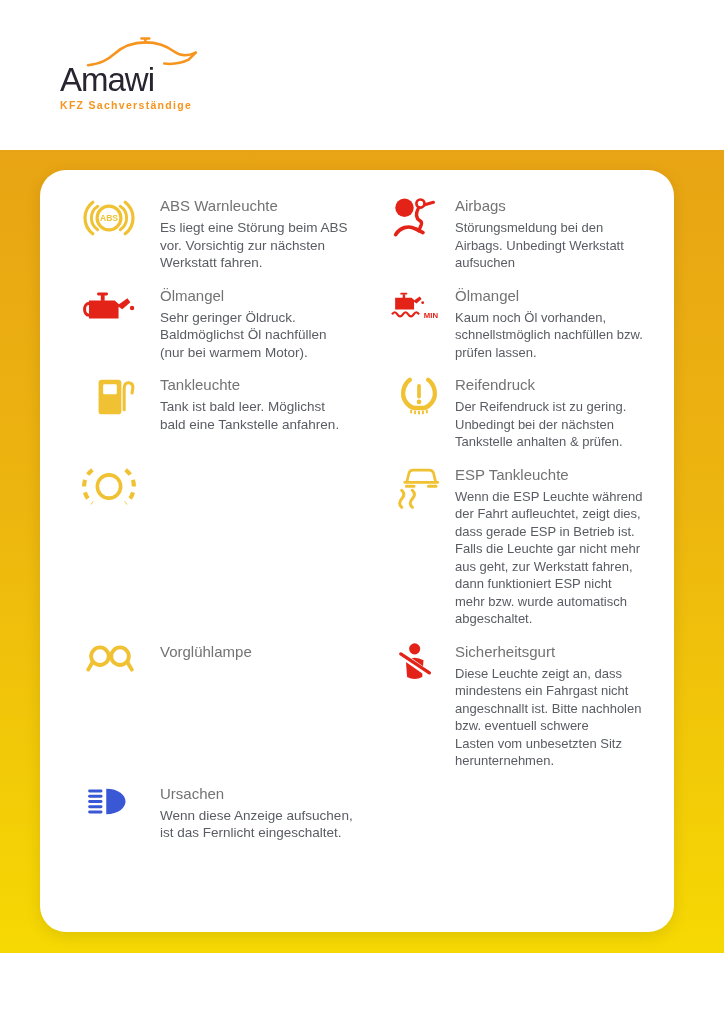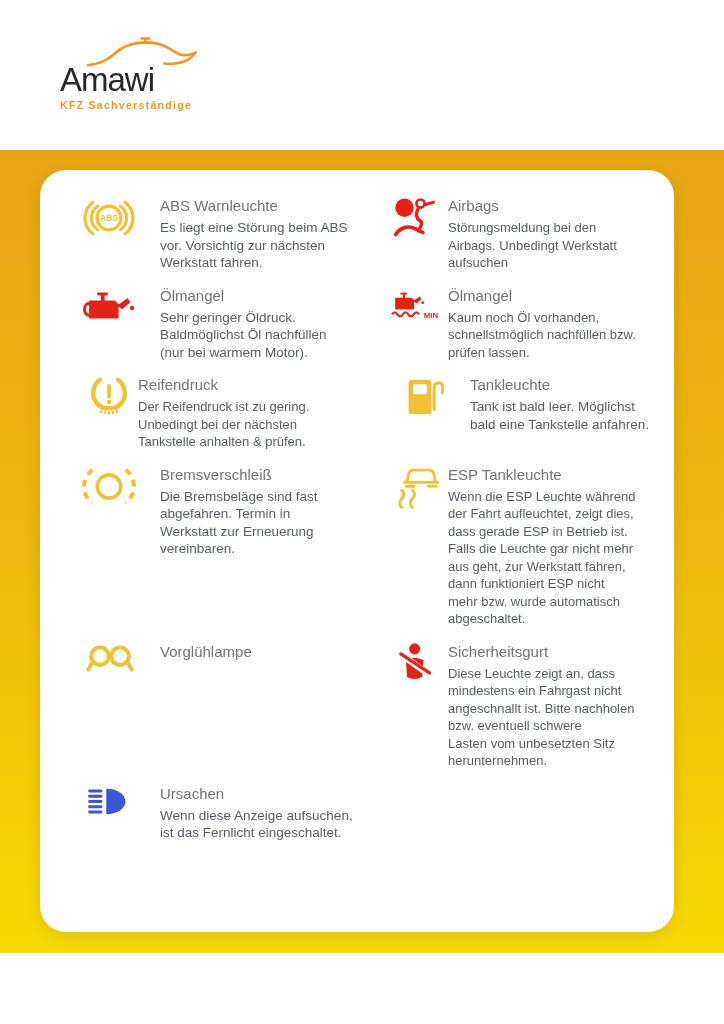--- a/index.html
+++ b/index.html
@@ -20,21 +20,21 @@
   
   .card{
     position:absolute;left:40px;top:170px;width:634px;height:762px;
     background:#ffffff;border-radius:26px;box-sizing:border-box;
     padding:26px 4px 0 40px;box-shadow:0 4px 16px rgba(0,0,0,0.10);
   }
   .grid{display:grid;grid-template-columns:310px 1fr;row-gap:14px;}
   .item{display:flex;align-items:flex-start;}
   .icon-box{flex:0 0 auto;display:flex;justify-content:center;align-items:flex-start;}
   .col-l .icon-box{width:56px;margin-right:24px;}
-  .col-r .icon-box{width:50px;margin-right:8px;}
+  .col-r .icon-box{width:50px;margin-right:15px;}
   .item-title{font-size:15px;font-weight:400;color:#737373;margin:0 0 4px 0;line-height:19px;}
   .item-desc{font-size:13px;line-height:17.5px;color:#595C63;white-space:pre-line;}
   .col-l .item-desc{max-width:230px;font-size:13.5px;}
   .col-r .item-desc{max-width:215px;}
   .ic-yellow{color:#F0C233;justify-content:flex-end;}
   .ic-red{color:#E42318;}
   .ic-blue{color:#3A57D6;}
 </style>
 </head>
 <body>
@@ -131,20 +131,35 @@
         </svg>
       </div>
       <div>
         <div class="item-title">Ölmangel</div>
         <div class="item-desc">Kaum noch Öl vorhanden,
 schnellstmöglich nachfüllen bzw.
 prüfen lassen.</div>
       </div>
     </div>
 
+    <div class="item col-l">
+      <div class="icon-box ic-yellow">
+        <svg width="42" height="44" viewBox="0 0 46 48">
+          <rect x="5" y="5" width="25" height="38" rx="3.5" fill="currentColor"></rect>
+          <rect x="10" y="10" width="15" height="11" rx="1.5" fill="#ffffff"></rect>
+          <path d="M33 38 V15 q0 -7 5.5 -6.5 q4.5 0.5 4 6 l-0.8 5" fill="none" stroke="currentColor" stroke-width="3.4" stroke-linecap="round"></path>
+        </svg>
+      </div>
+      <div>
+        <div class="item-title">Tankleuchte</div>
+        <div class="item-desc">Tank ist bald leer. Möglichst
+bald eine Tankstelle anfahren.</div>
+      </div>
+    </div>
+
     <div class="item col-r">
       <div class="icon-box ic-yellow">
         <svg width="42" height="40" viewBox="0 0 48 46">
           <g fill="none" stroke="currentColor" stroke-linecap="round">
             <path d="M13.5 5.5 C5.5 11.5 3.5 23 8.5 30.5 C11 34.5 14.5 37 18.5 38 H29.5 C33.5 37 37 34.5 39.5 30.5 C44.5 23 42.5 11.5 34.5 5.5" stroke-width="5"></path>
             <path d="M24 12.5 V25" stroke-width="4.2"></path>
           </g>
           <circle cx="24" cy="31" r="2.7" fill="currentColor"></circle>
           <g stroke="currentColor" stroke-width="2.2">
             <line x1="15" y1="40" x2="15" y2="44"></line>
@@ -158,49 +173,27 @@
       <div>
         <div class="item-title">Reifendruck</div>
         <div class="item-desc">Der Reifendruck ist zu gering.
 Unbedingt bei der nächsten
 Tankstelle anhalten &amp; prüfen.</div>
       </div>
     </div>
 
     <div class="item col-l">
       <div class="icon-box ic-yellow">
-        <svg width="42" height="44" viewBox="0 0 46 48">
-          <rect x="5" y="5" width="25" height="38" rx="3.5" fill="currentColor"></rect>
-          <rect x="10" y="10" width="15" height="11" rx="1.5" fill="#ffffff"></rect>
-          <path d="M33 38 V15 q0 -7 5.5 -6.5 q4.5 0.5 4 6 l-0.8 5" fill="none" stroke="currentColor" stroke-width="3.4" stroke-linecap="round"></path>
-        </svg>
-      </div>
-      <div>
-        <div class="item-title">Tankleuchte</div>
-        <div class="item-desc">Tank ist bald leer. Möglichst
-bald eine Tankstelle anfahren.</div>
-      </div>
-    </div>
-
-    <div class="item col-l">
-      <div class="icon-box ic-yellow">
         <svg width="54" height="43" viewBox="0 0 60 48">
           <g fill="none" stroke="currentColor">
             <circle cx="30" cy="24" r="13" stroke-width="4"></circle>
             <path d="M11.5 5.5 A23 23 0 0 0 11.5 42.5" stroke-width="4.6" stroke-dasharray="7.5 6.5"></path>
             <path d="M48.5 5.5 A23 23 0 0 1 48.5 42.5" stroke-width="4.6" stroke-dasharray="7.5 6.5"></path>
           </g>
         </svg>
-      </div>
-      <div>
-        <div class="item-title">Bremsverschleiß</div>
-        <div class="item-desc">Die Bremsbeläge sind fast
-abgefahren. Termin in
-Werkstatt zur Erneuerung
-vereinbaren.</div>
       </div>
     </div>
 
     <div class="item col-r">
       <div class="icon-box ic-yellow">
         <svg width="46" height="44" viewBox="0 0 54 52">
           <g fill="none" stroke="currentColor" stroke-linecap="round" stroke-linejoin="round">
             <path d="M15 20 L17.5 9.5 Q18.5 6 22.5 6 H41.5 Q45.5 6 46.5 9.5 L49 20" stroke-width="3.2"></path>
             <path d="M12.5 20.5 H51.5" stroke-width="3.2"></path>
             <path d="M14.5 25 H23.5 M40.5 25 H49.5" stroke-width="3.6"></path>

